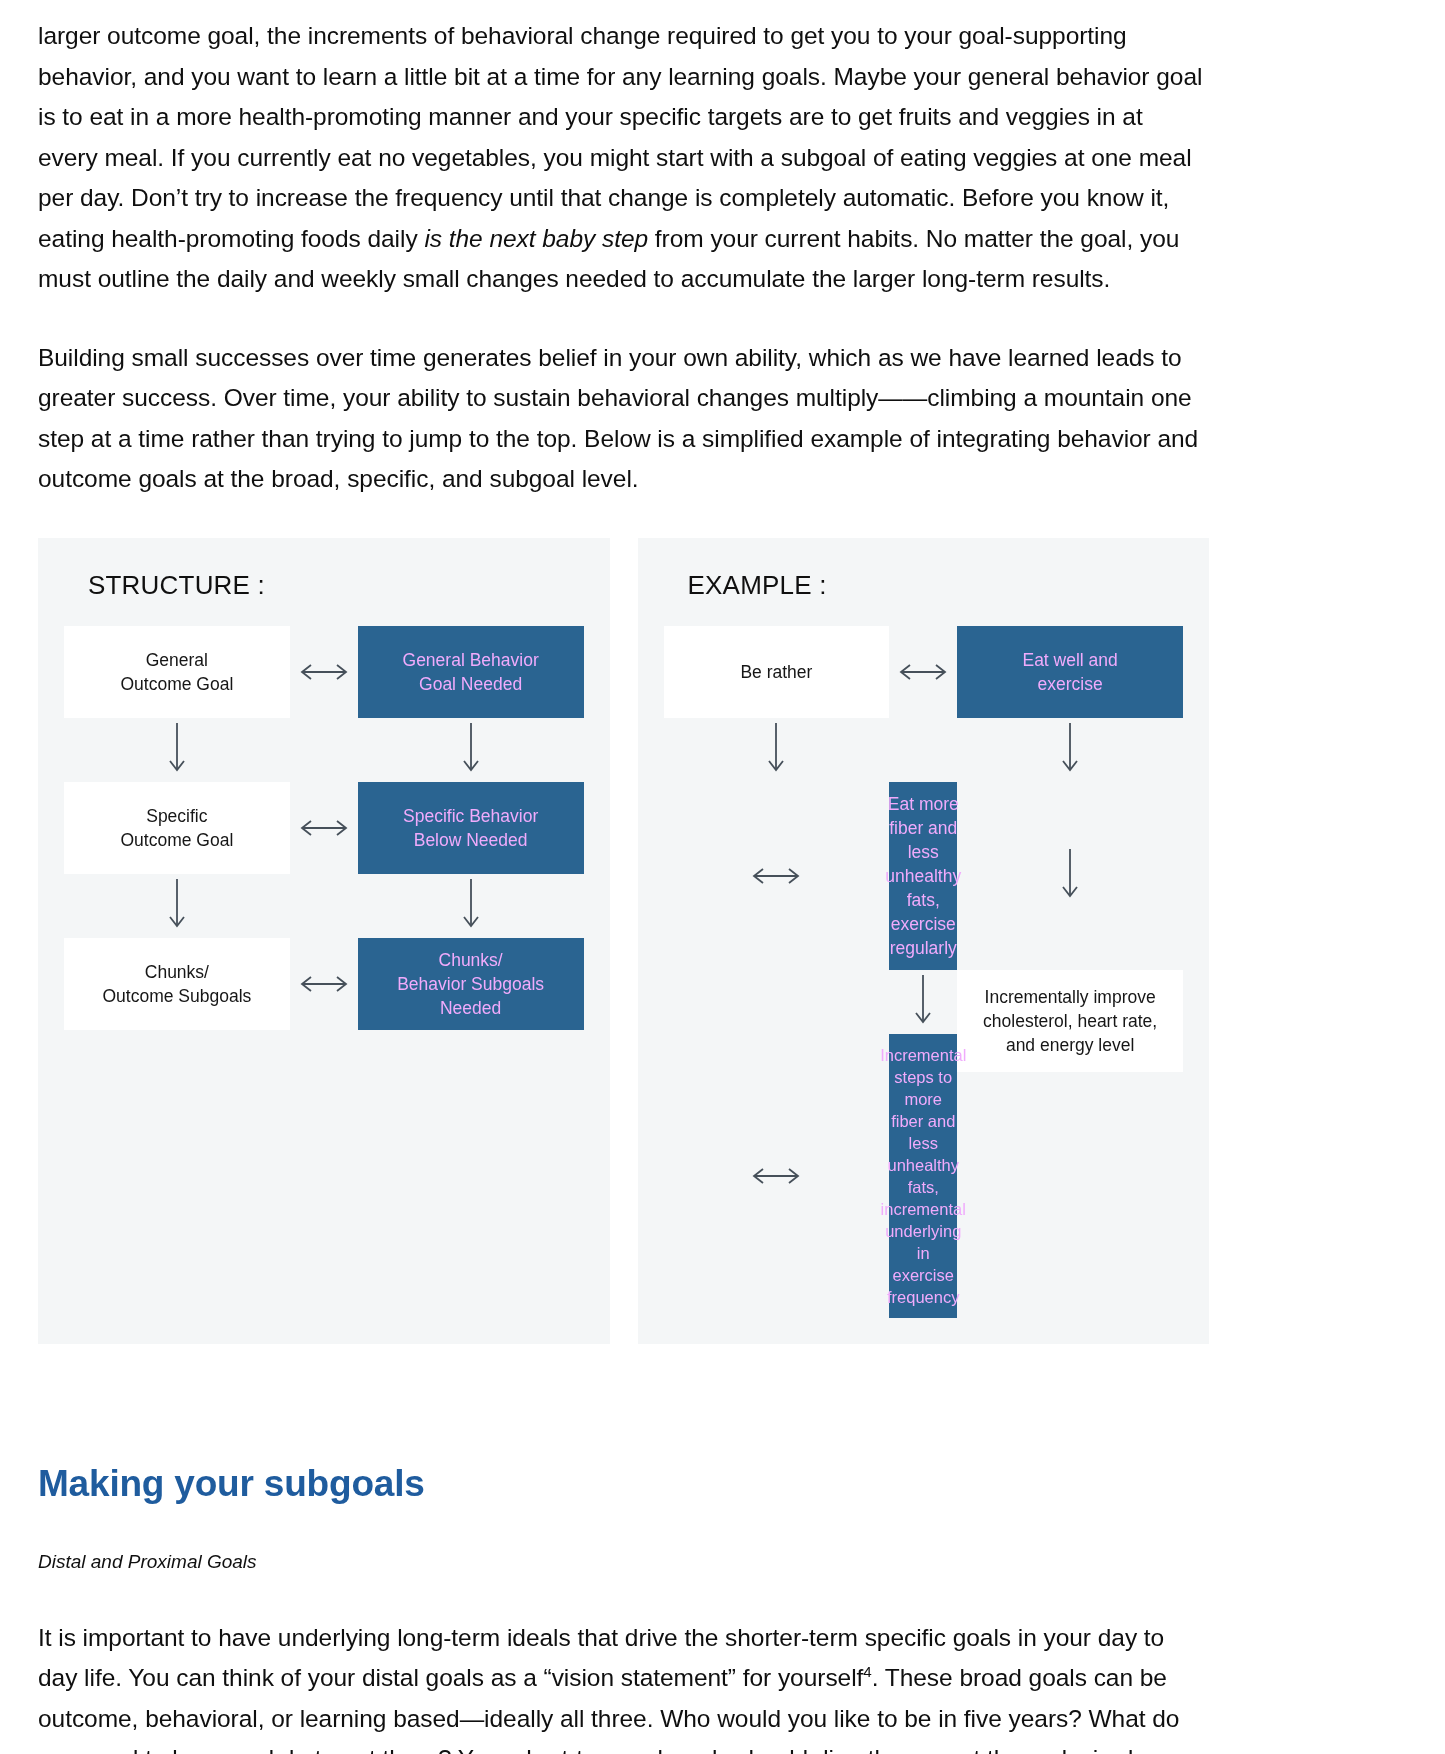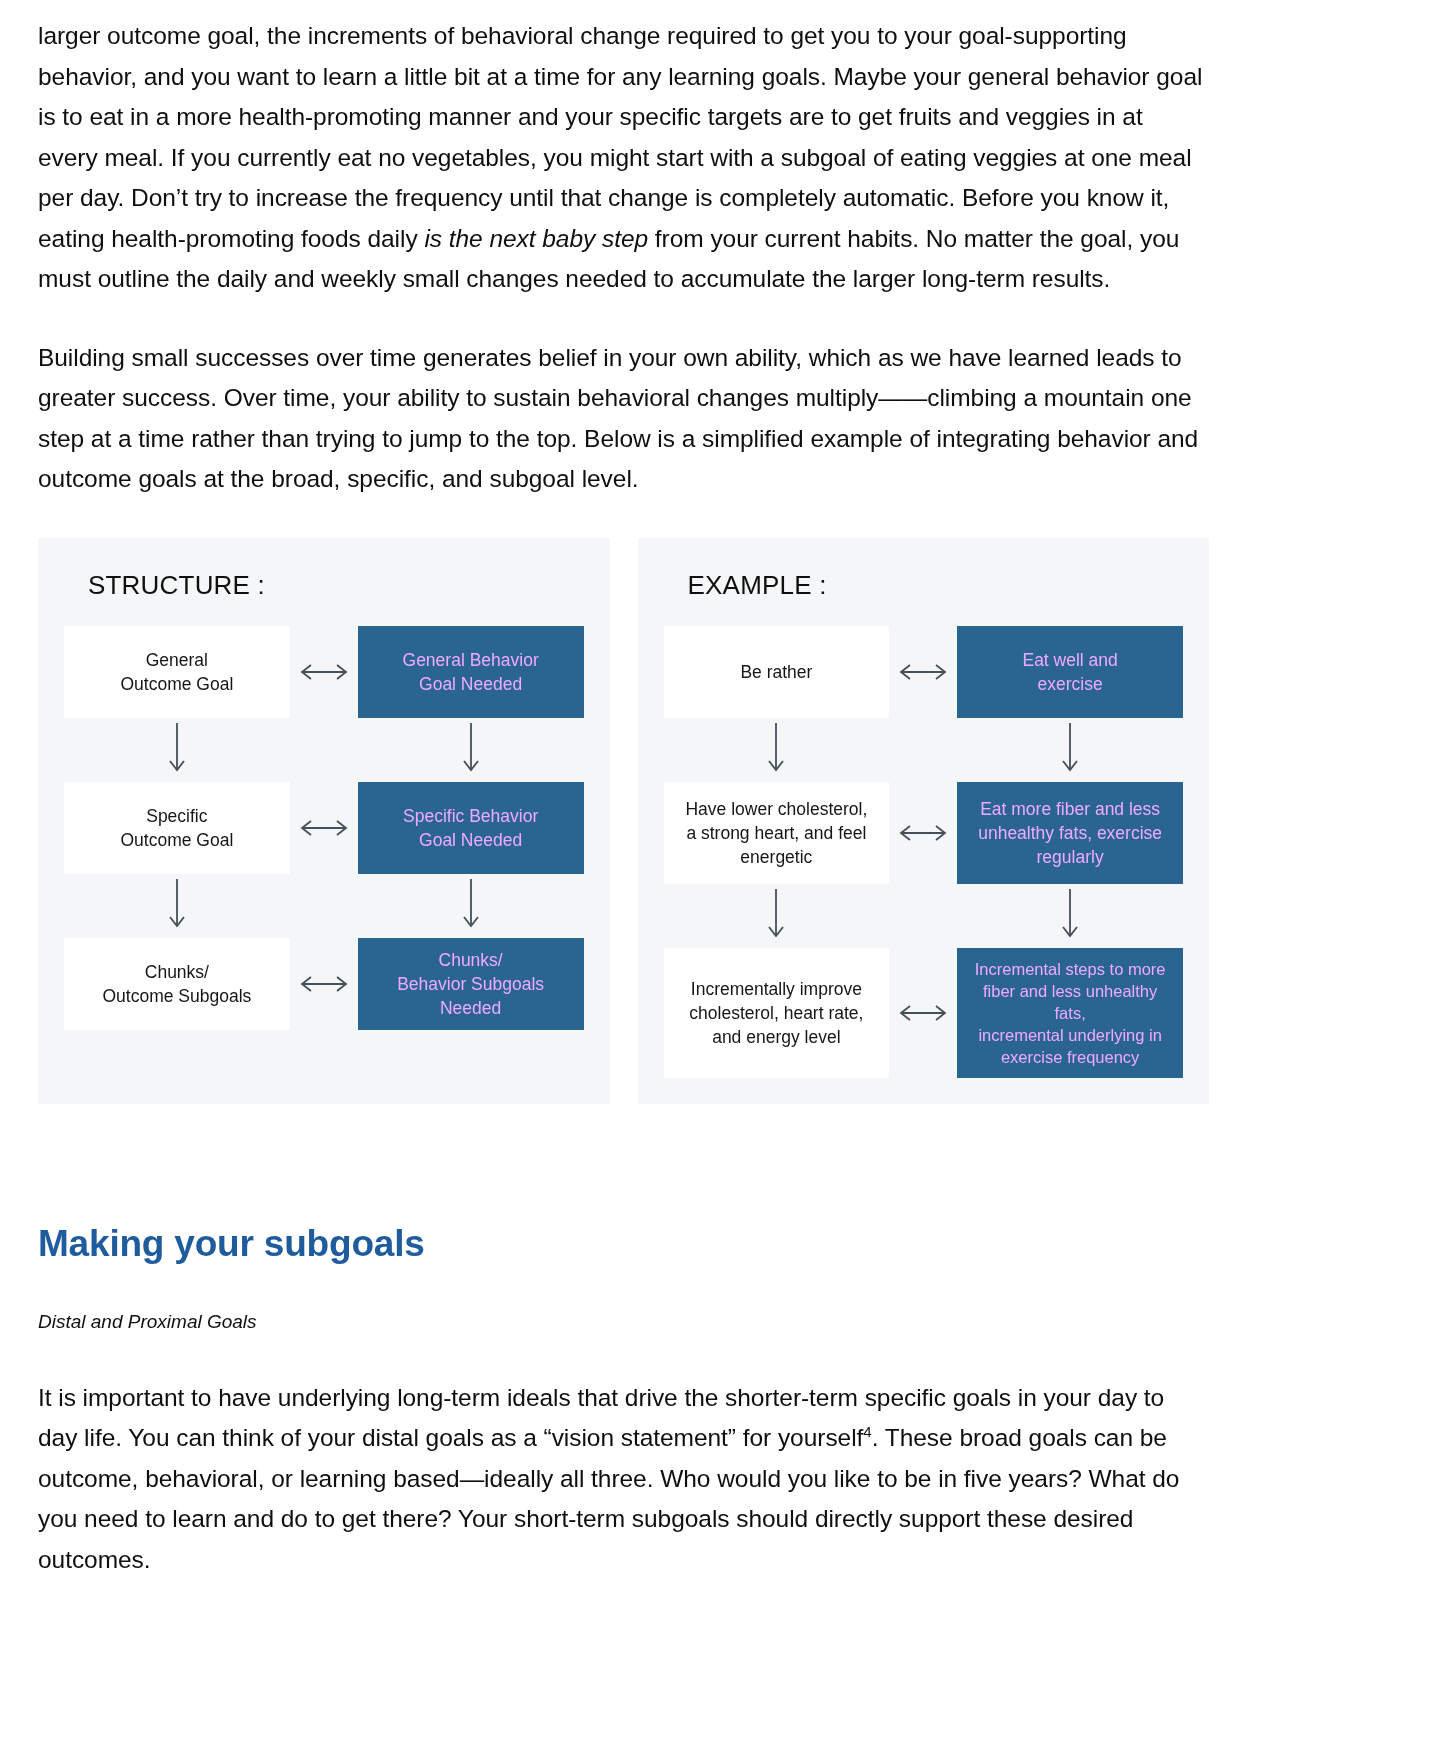--- a/index.html
+++ b/index.html
@@ -178,21 +178,21 @@
         <div class="node node-light" style="white-space:pre-line">Specific
 Outcome Goal</div>
         <div class="harrow">
           <svg width="58" height="20" viewBox="0 0 58 20" aria-hidden="true">
             <line x1="8" y1="10" x2="50" y2="10" stroke="currentColor" stroke-width="1.8"></line>
             <polyline points="16,3 7,10 16,17" fill="none" stroke="currentColor" stroke-width="1.8"></polyline>
             <polyline points="42,3 51,10 42,17" fill="none" stroke="currentColor" stroke-width="1.8"></polyline>
           </svg>
         </div>
         <div class="node node-dark" style="white-space:pre-line">Specific Behavior
-Goal Needed</div>
+Below Needed</div>
 
         <div class="varrow">
           <svg width="22" height="58" viewBox="0 0 22 58" aria-hidden="true">
             <line x1="11" y1="2" x2="11" y2="48" stroke="currentColor" stroke-width="1.8"></line>
             <polyline points="4,40 11,49 18,40" fill="none" stroke="currentColor" stroke-width="1.8"></polyline>
           </svg>
         </div>
         <div class="spacer-cell"></div>
         <div class="varrow">
           <svg width="22" height="58" viewBox="0 0 22 58" aria-hidden="true">
@@ -238,23 +238,20 @@
           </svg>
         </div>
         <div class="spacer-cell"></div>
         <div class="varrow">
           <svg width="22" height="58" viewBox="0 0 22 58" aria-hidden="true">
             <line x1="11" y1="2" x2="11" y2="48" stroke="currentColor" stroke-width="1.8"></line>
             <polyline points="4,40 11,49 18,40" fill="none" stroke="currentColor" stroke-width="1.8"></polyline>
           </svg>
         </div>
 
-        <div class="node node-light tall" style="white-space:pre-line">Have lower cholesterol,
-a strong heart, and feel
-energetic</div>
         <div class="harrow">
           <svg width="58" height="20" viewBox="0 0 58 20" aria-hidden="true">
             <line x1="8" y1="10" x2="50" y2="10" stroke="currentColor" stroke-width="1.8"></line>
             <polyline points="16,3 7,10 16,17" fill="none" stroke="currentColor" stroke-width="1.8"></polyline>
             <polyline points="42,3 51,10 42,17" fill="none" stroke="currentColor" stroke-width="1.8"></polyline>
           </svg>
         </div>
         <div class="node node-dark tall" style="white-space:pre-line">Eat more fiber and less
 unhealthy fats, exercise
 regularly</div>

